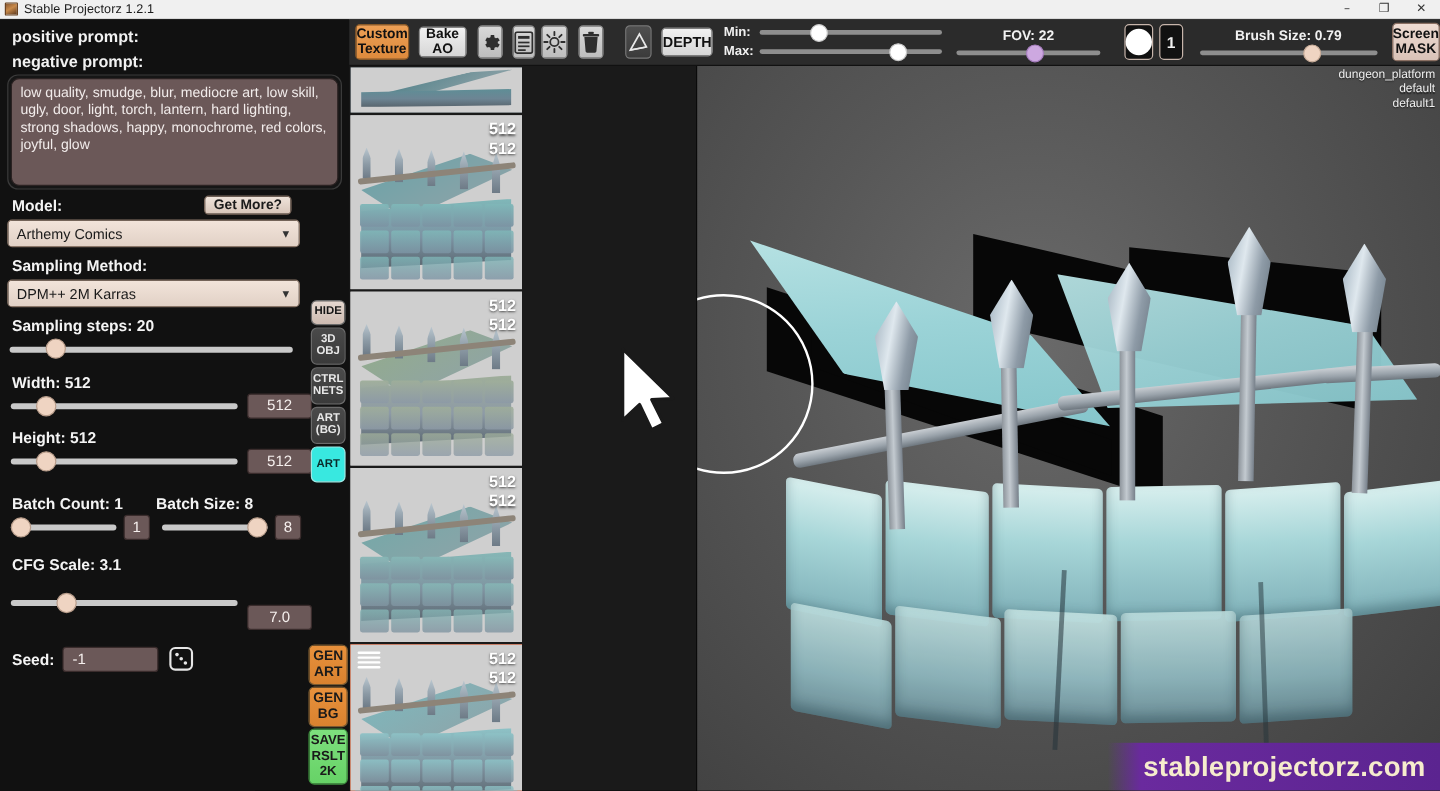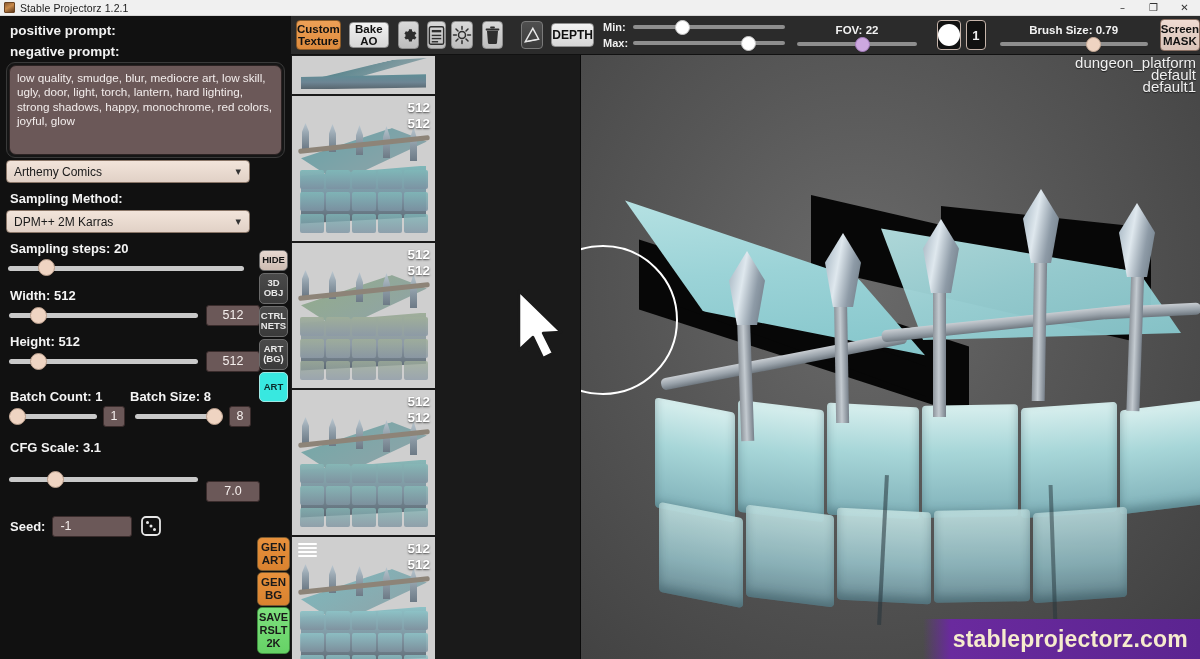--- a/index.html
+++ b/index.html
@@ -169,21 +169,21 @@
   .art .blk { border-radius: 2px; }
 
   
   .viewport {
     position: absolute; left: 581px; top: 55px; width: 619px; height: 604px;
     background: radial-gradient(ellipse at 45% 38%, #6a6a6a 0%, #575757 42%, #3f3f3f 100%);
     overflow: hidden;
   }
   .vp-labels {
     position: absolute; right: 4px; top: 2px; text-align: right;
-    color: #f0f0f0; font-size: 15px; line-height: 12px;
+    color: #f0f0f0; font-size: 10px; line-height: 12px;
     text-shadow: 0 1px 1px rgba(0,0,0,.6);
   }
   .brush-circle {
     position: absolute; left: -53px; top: 190px; width: 150px; height: 150px;
     border: 2px solid #fff; border-radius: 50%;
   }
   .watermark {
     position: absolute; right: 0; bottom: 0; height: 40px;
     background: linear-gradient(90deg, rgba(90,35,140,0) 0%, #6a2a9e 10%, #5b2490 100%);
     display: flex; align-items: center; padding: 0 12px 0 30px;
@@ -236,20 +236,24 @@
 
   <div class="left-panel">
 
     <div class="section-label">positive prompt:</div>
 
     <div class="section-label">negative prompt:</div>
     <div class="prompt-outer">
       <div id="negative-box" class="prompt-box">low quality, smudge, blur, mediocre art, low skill, ugly, door, light, torch, lantern, hard lighting, strong shadows, happy, monochrome, red colors, joyful, glow</div>
     </div>
 
+    <div class="row spread" style="padding-right:42px;margin-top:3px;">
+      <div class="param-label">Model:</div>
+      <div class="getmore-btn">Get More?</div>
+    </div>
     <div class="combo" style="width:244px;">
       <span>Arthemy Comics</span>
       <span class="chev">▾</span>
     </div>
 
     <div class="param-label">Sampling Method:</div>
     <div class="combo" style="width:244px;">
       <span>DPM++ 2M Karras</span>
       <span class="chev">▾</span>
     </div>

